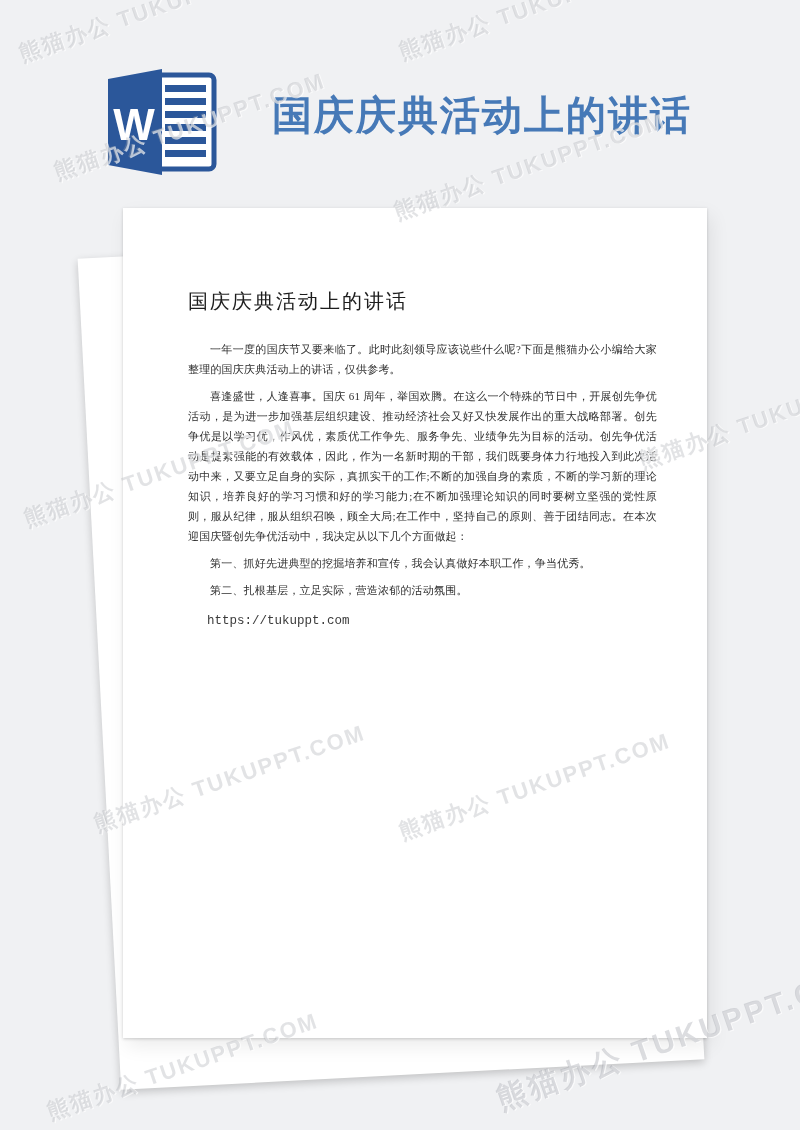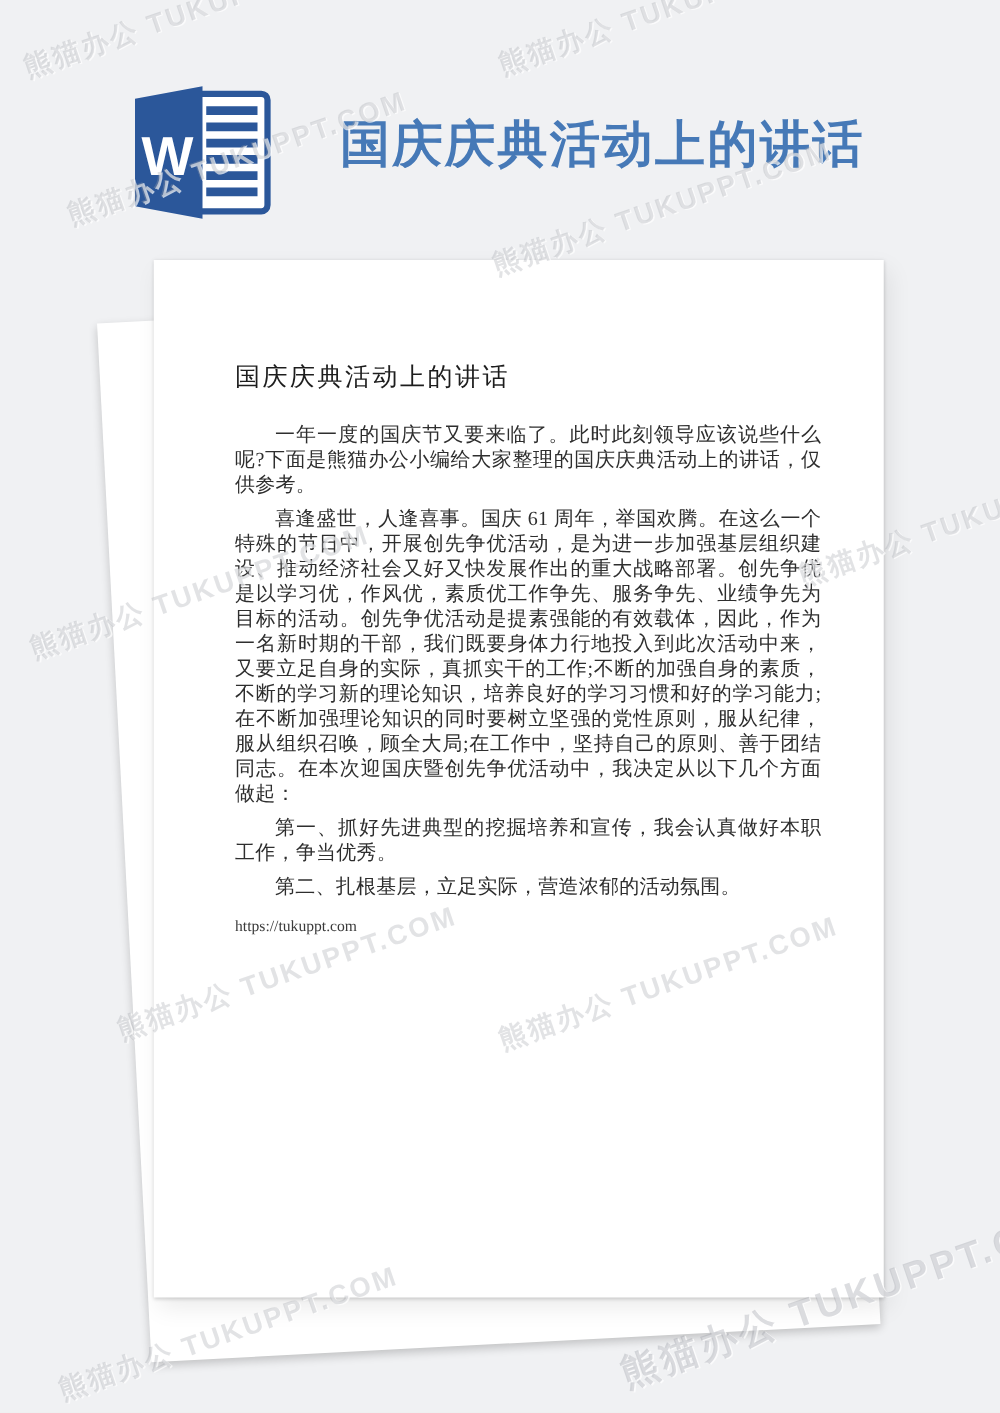--- a/index.html
+++ b/index.html
@@ -29,26 +29,27 @@
     box-sizing:border-box;padding:80px 50px 42px 65px;
     box-shadow:0 1px 3px rgba(0,0,0,0.18),4px 8px 18px rgba(0,0,0,0.08);
     z-index:2;
   }
   .doc-title{
     margin:0 0 24px 0;font-size:20px;font-weight:500;letter-spacing:2px;color:#1d1d1d;
     font-family:"Liberation Serif","DejaVu Serif",serif;
   }
   .doc-body p{
     margin:0 0 7px 0;text-indent:2em;text-align:justify;
-    font-size:16px;line-height:20px;letter-spacing:0.2px;color:#2e2e2e;
+    font-size:11px;line-height:20px;letter-spacing:0.2px;color:#2e2e2e;
     font-family:"Liberation Serif","DejaVu Serif",serif;
   }
   .doc-footer{
     margin-top:14px;font-size:12.5px;color:#3a3a3a;
-    font-family:Liberation Serif, serif;
+    font-family:Liberation Mono, monospace;
+    margin-left:19px;
   }
   
   .watermark-layer{position:absolute;left:0;top:0;width:800px;height:1130px;z-index:5;pointer-events:none;}
   .wm{
     position:absolute;white-space:nowrap;
     font-weight:bold;font-size:22px;letter-spacing:2px;
     color:rgba(158,161,170,0.30);
     text-shadow:1px 1px 0 rgba(255,255,255,0.70);
     transform:rotate(-19deg);transform-origin:0 50%;
     font-family:"Liberation Sans","DejaVu Sans",sans-serif;

